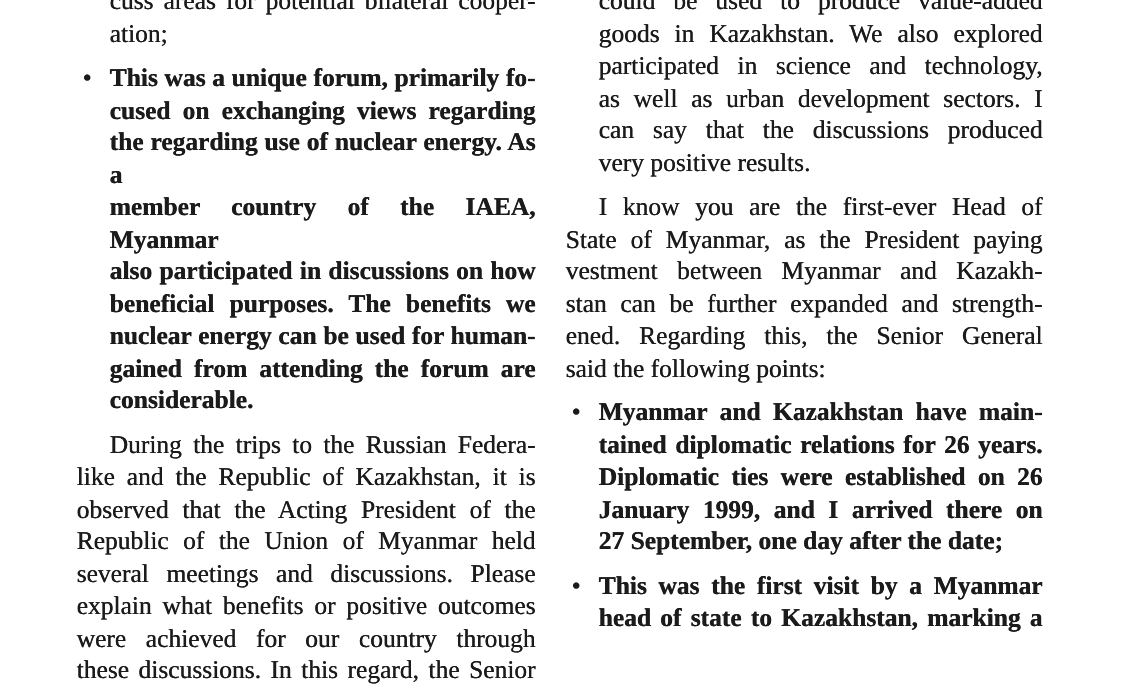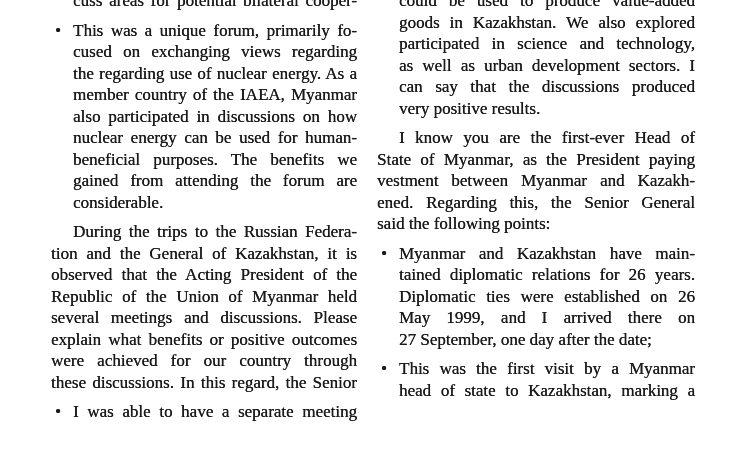--- a/index.html
+++ b/index.html
@@ -41,50 +41,51 @@
 
   
   .bullet { display: flex; }
   .bullet .marker {
     flex: 0 0 22px;
     width: 22px;
     box-sizing: border-box;
     padding-left: 4px;
     user-select: none;
   }
-  .bullet .bullet-content { flex: 1 1 auto; min-width: 0; }
+  .bullet .bullet-content { flex: 1 1 auto; min-width: 0; font-weight: bold; }
 
   
   .bullet-continuation { padding-left: 22px; box-sizing: border-box; }
 </style>
 </head>
 <body>
 
 <div class="page">
   <div class="column column-left">
       <div class="block bullet-continuation">
         <div class="line">cuss areas for potential bilateral cooper-</div>
+        <div class="line endline">ation;</div>
       </div>
       <div class="block bullet">
         <span class="marker">•</span>
         <div class="bullet-content">
           <div class="line">This was a unique forum, primarily fo-</div>
           <div class="line">cused on exchanging views regarding</div>
           <div class="line">the regarding use of nuclear energy. As a</div>
           <div class="line">member country of the IAEA, Myanmar</div>
           <div class="line">also participated in discussions on how</div>
+          <div class="line">beneficial purposes. The benefits we</div>
           <div class="line">nuclear energy can be used for human-</div>
-          <div class="line">beneficial purposes. The benefits we</div>
           <div class="line">gained from attending the forum are</div>
           <div class="line endline">considerable.</div>
         </div>
       </div>
       <div class="block paragraph">
         <div class="line indent">During the trips to the Russian Federa-</div>
-        <div class="line">tion and the General of Kazakhstan, it is</div>
+        <div class="line">like and the Republic of Kazakhstan, it is</div>
         <div class="line">observed that the Acting President of the</div>
         <div class="line">Republic of the Union of Myanmar held</div>
         <div class="line">several meetings and discussions. Please</div>
         <div class="line">explain what benefits or positive outcomes</div>
         <div class="line">were achieved for our country through</div>
         <div class="line">these discussions. In this regard, the Senior</div>
       </div>
       <div class="block bullet">
         <span class="marker">•</span>
         <div class="bullet-content">
@@ -98,30 +99,31 @@
         <div class="line">goods in Kazakhstan. We also explored</div>
         <div class="line">participated in science and technology,</div>
         <div class="line">as well as urban development sectors. I</div>
         <div class="line">can say that the discussions produced</div>
         <div class="line endline">very positive results.</div>
       </div>
       <div class="block paragraph">
         <div class="line indent">I know you are the first-ever Head of</div>
         <div class="line">State of Myanmar, as the President paying</div>
         <div class="line">vestment between Myanmar and Kazakh-</div>
+        <div class="line">stan can be further expanded and strength-</div>
         <div class="line">ened. Regarding this, the Senior General</div>
         <div class="line endline">said the following points:</div>
       </div>
       <div class="block bullet">
         <span class="marker">•</span>
         <div class="bullet-content">
           <div class="line">Myanmar and Kazakhstan have main-</div>
           <div class="line">tained diplomatic relations for 26 years.</div>
           <div class="line">Diplomatic ties were established on 26</div>
-          <div class="line">May 1999, and I arrived there on</div>
+          <div class="line">January 1999, and I arrived there on</div>
           <div class="line endline">27 September, one day after the date;</div>
         </div>
       </div>
       <div class="block bullet">
         <span class="marker">•</span>
         <div class="bullet-content">
           <div class="line">This was the first visit by a Myanmar</div>
           <div class="line">head of state to Kazakhstan, marking a</div>
         </div>
       </div>

